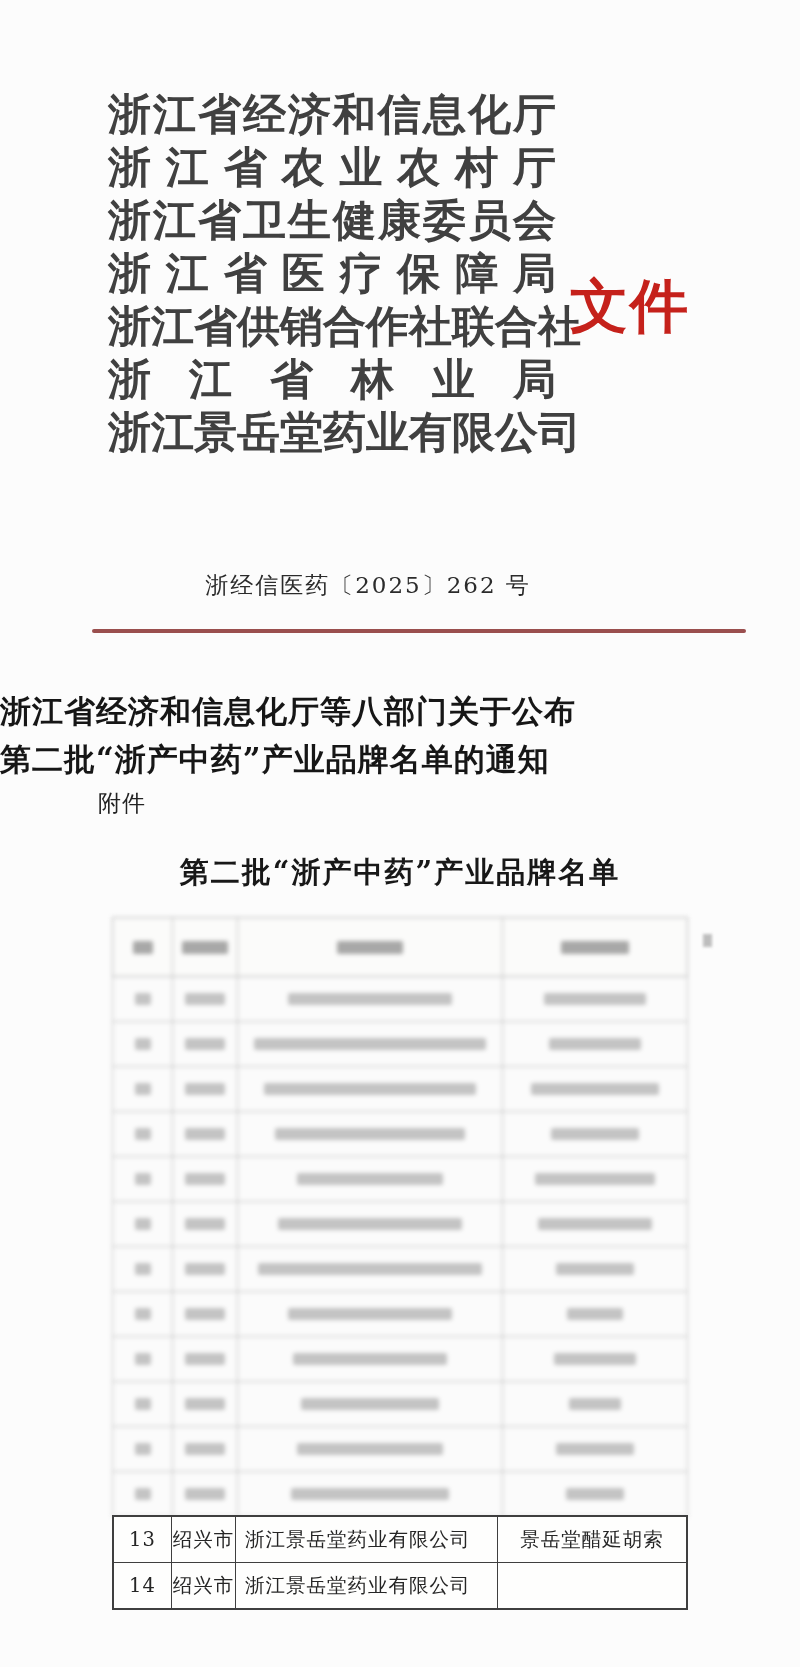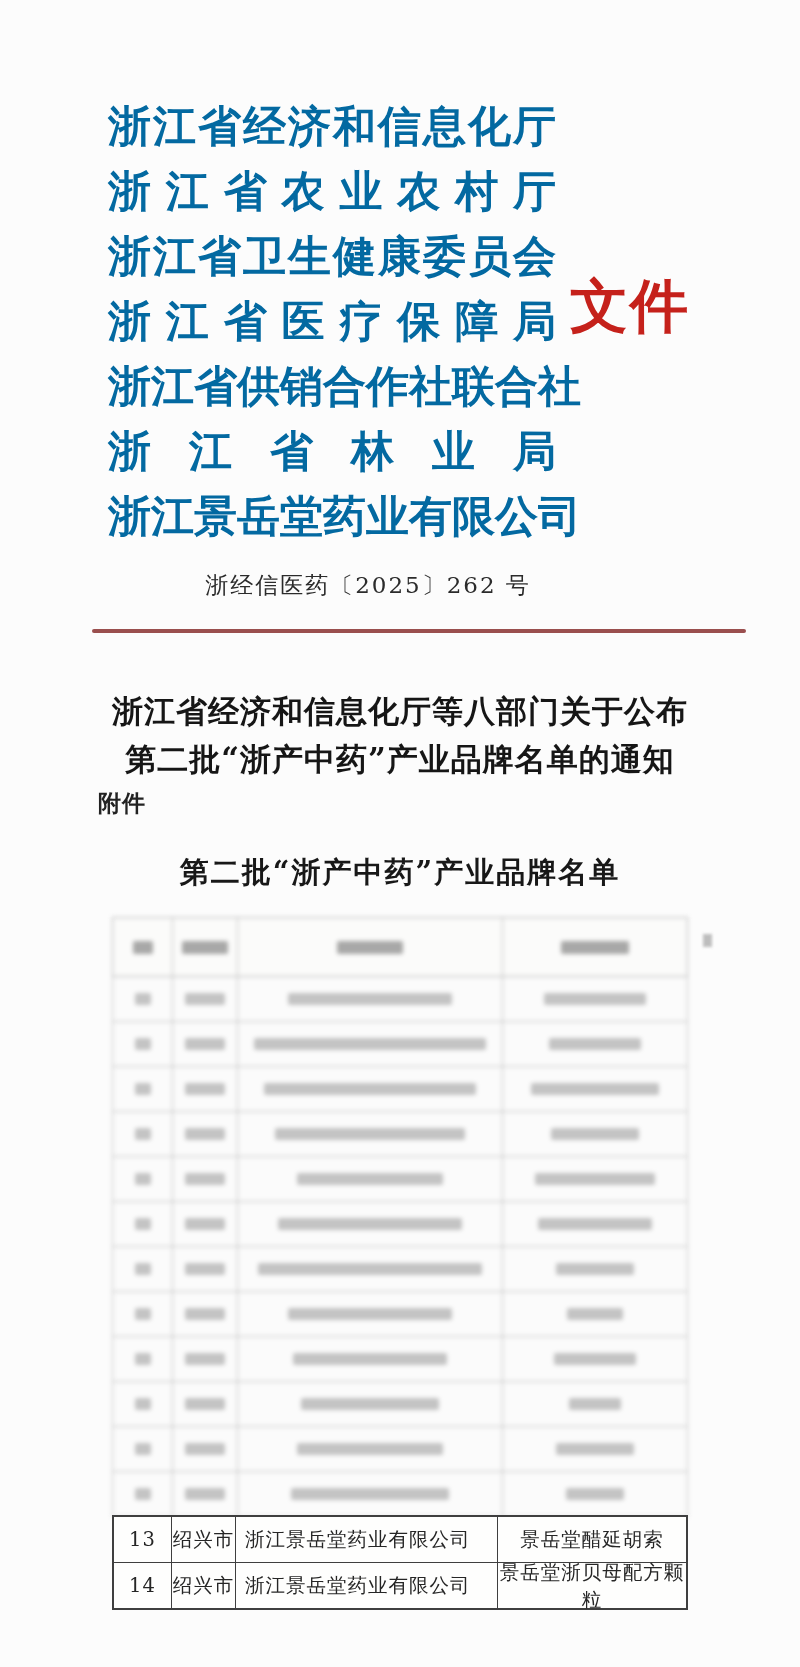--- a/index.html
+++ b/index.html
@@ -6,47 +6,47 @@
   .page {
     position:relative; width:800px; height:1667px; overflow:hidden;
     background:#fcfcfc;
     font-family:"DejaVu Serif","Liberation Serif",serif;
   }
 
   
   .dept-block { position:absolute; left:108px; top:88px; width:448px; }
   .dept-line {
     height:53px; line-height:53px; font-size:43px; font-weight:bold;
-    color:#0369a1; white-space:nowrap;
-    text-align:justify; text-align-last:justify;margin-top:12px;
+    color:#404040; white-space:nowrap;
+    text-align:justify; text-align-last:justify;
   }
   .wenjian {
     position:absolute; left:570px; top:268px;
     font-size:58px; font-weight:bold; color:#c5211b; letter-spacing:2px;
   }
 
   
   .doc-number {
     position:absolute; left:0; top:570px; width:736px; text-align:center;
     font-size:23px; color:#2b2b2b; letter-spacing:2px;
   }
   .red-rule {
     position:absolute; left:92px; top:629px; width:654px; height:4px;
     background:#9a4f4e; border-radius:2px;
   }
 
   
   .notice-title {
-    position:absolute; left:0; top:687px; width:800px; text-align:center;
+    position:absolute; left:0; top:687px; width:800px; 
     font-size:31px; font-weight:bold; color:#161616; line-height:48px;
     letter-spacing:1px;
   }
   .attachment {
     position:absolute; left:98px; top:788px; font-size:23px; color:#222222;
-    font-weight:bold; letter-spacing:1px;
+    font-weight:normal; letter-spacing:1px;
   }
   .table-title {
     position:absolute; left:0; top:853px; width:800px; text-align:center;
     font-size:29px; font-weight:bold; color:#181818; letter-spacing:2px;
   }
 
   
   .table-wrap { position:absolute; left:112px; top:917px; width:576px;text-align:center; }
 
   .blur-zone { filter:blur(2px); opacity:.9; }
@@ -307,20 +307,19 @@
         <div class="crow">
           <div class="ccell c-no">13</div>
           <div class="ccell c-city">绍兴市</div>
           <div class="ccell c-comp">浙江景岳堂药业有限公司</div>
           <div class="ccell c-brand">景岳堂醋延胡索</div>
         </div>
         <div class="crow">
           <div class="ccell c-no">14</div>
           <div class="ccell c-city">绍兴市</div>
           <div class="ccell c-comp">浙江景岳堂药业有限公司</div>
-          <div class="ccell c-brand">景岳堂浙贝母配方颗粒</div>
         </div>
       </div>
   </div>
 
   <div class="corner-mark"></div>
 
 </div>
 
 </body></html>

